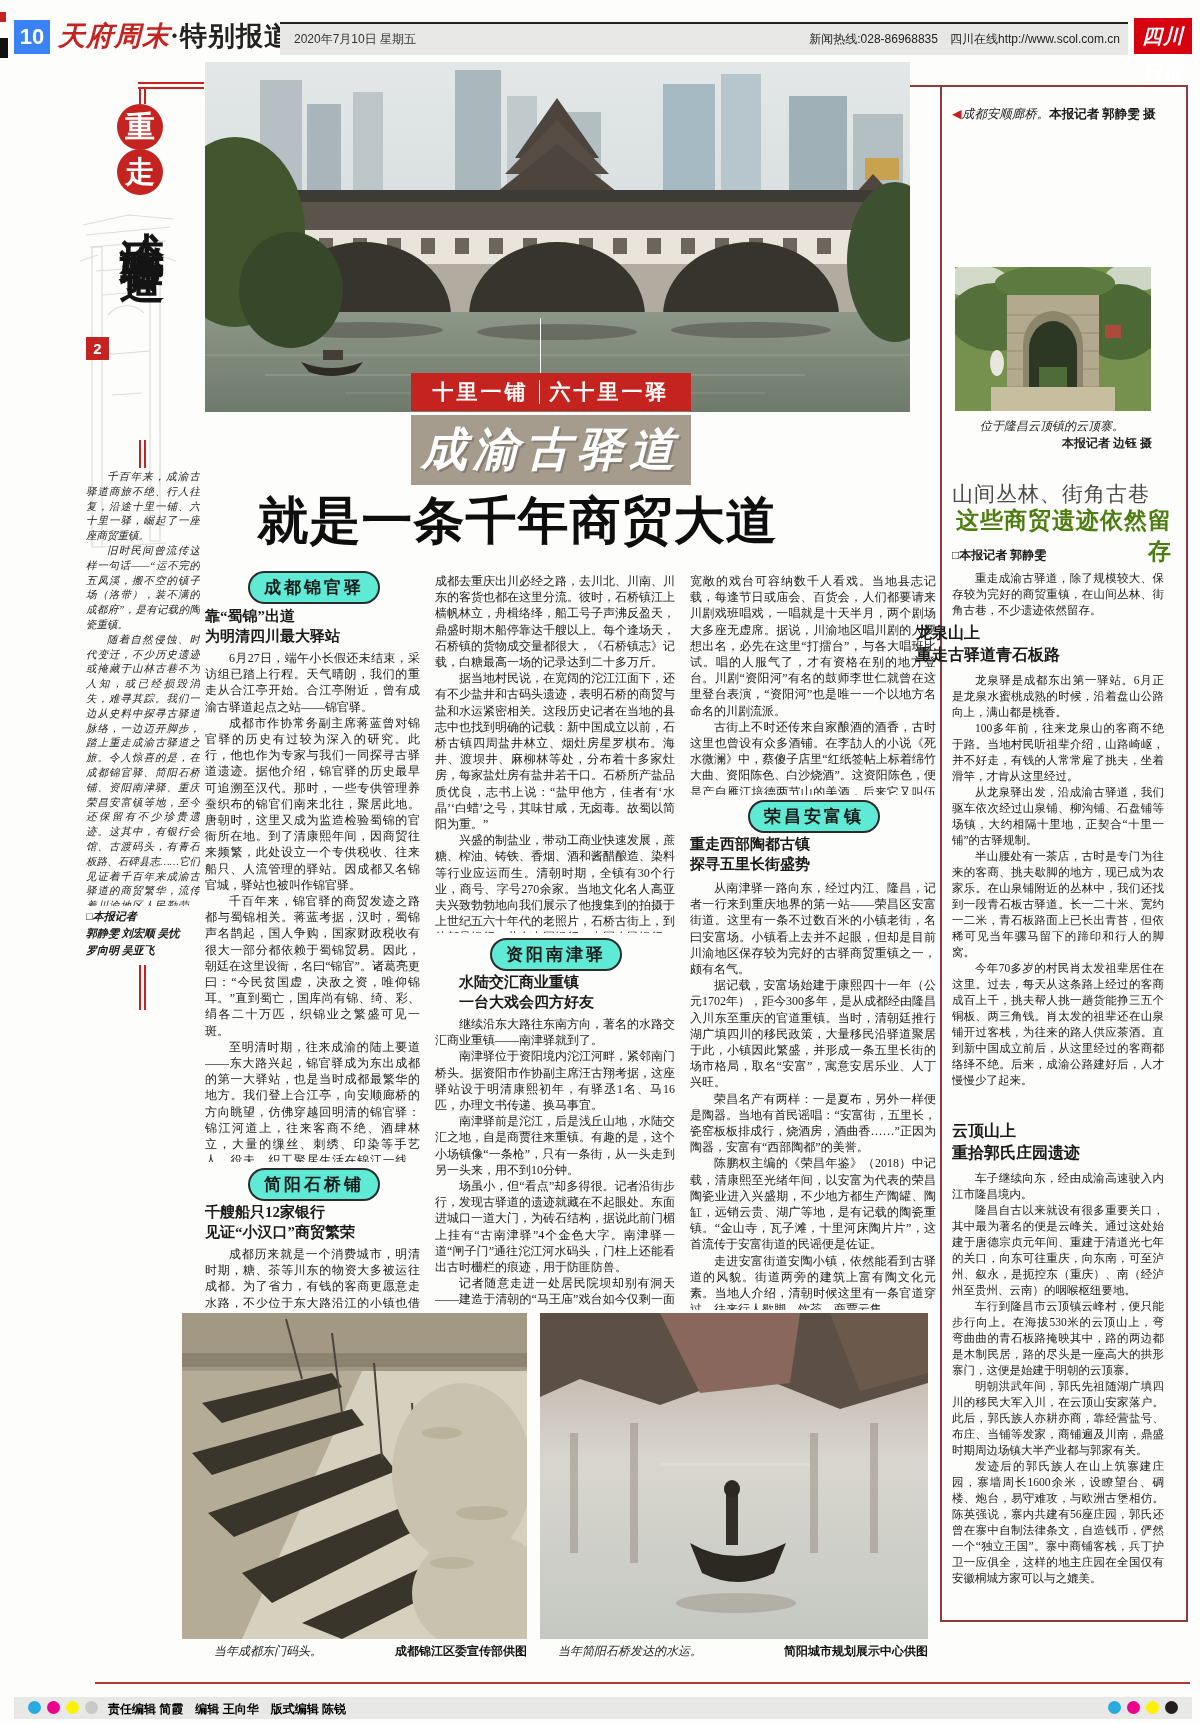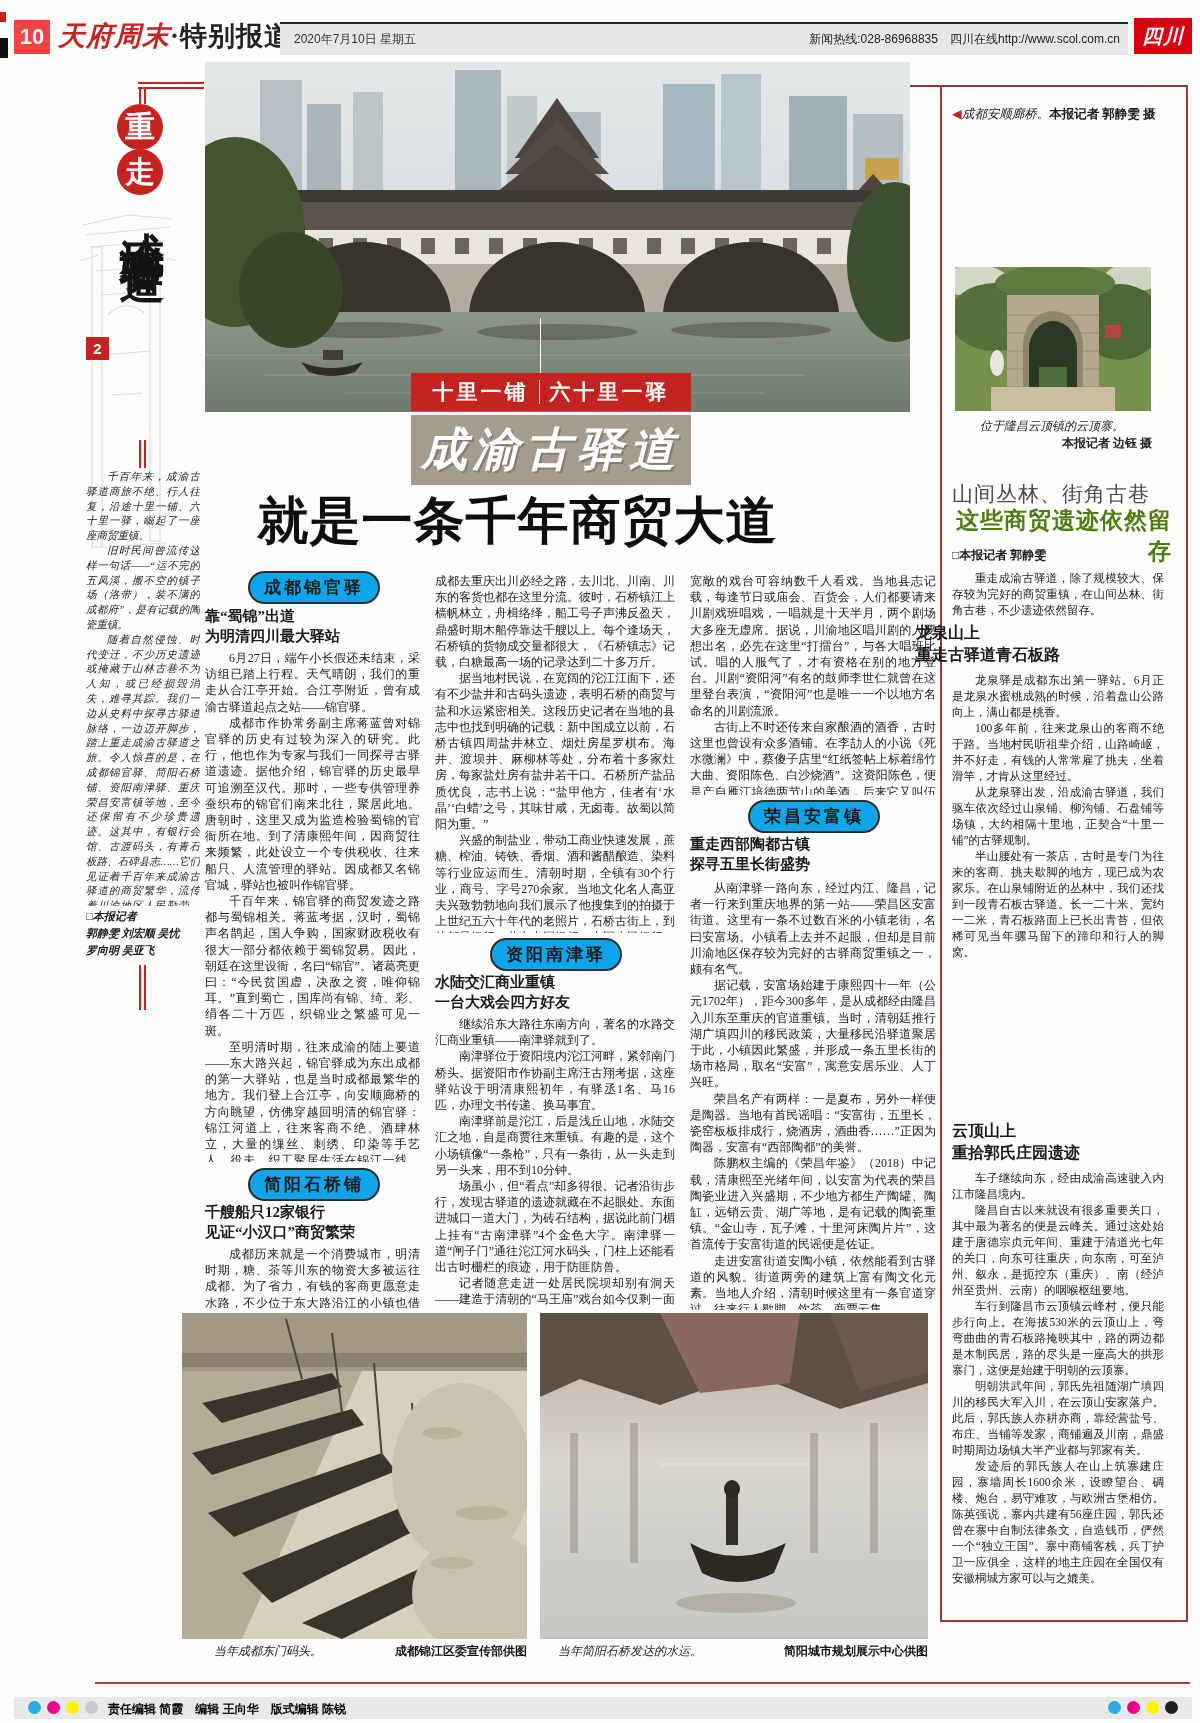--- a/index.html
+++ b/index.html
@@ -3,21 +3,21 @@
 <meta charset="utf-8">
 <style>
   html,body{margin:0;padding:0;background:#fff;}
   .page{position:relative;width:1200px;height:1723px;background:#fdfdfc;overflow:hidden;
         font-family:"Liberation Serif","DejaVu Serif",serif;color:#1a1a1a;}
   .abs{position:absolute;}
 
   
   .edge-mark{left:0;top:38px;width:8px;height:20px;background:#111;}
   .edge-mark2{left:0;top:12px;width:6px;height:10px;background:#c5231f;}
-  .pageno{left:14px;top:20px;width:36px;height:34px;background:#ef4444;color:#fff;
+  .pageno{left:14px;top:20px;width:36px;height:34px;background:#3b82f6;color:#fff;
           font-size:22px;font-weight:bold;text-align:center;line-height:34px;font-family:"Liberation Sans",sans-serif;}
   .masttitle{left:58px;top:18px;font-size:27px;font-weight:900;color:#c5231f;letter-spacing:1px;
              font-style:italic;white-space:nowrap;}
   .masttitle .suffix{color:#222;font-style:normal;font-weight:600;}
   .headbar{left:280px;top:22px;width:848px;height:31px;background:#e7e7e5;border-top:2px solid #222;}
   .headdate{left:294px;top:31px;font-size:12px;color:#333;font-family:"Liberation Sans",sans-serif;}
   .headright{left:560px;top:31px;width:560px;text-align:right;font-size:12px;color:#222;
              font-family:"Liberation Sans",sans-serif;}
   .paperbox{left:1134px;top:18px;width:58px;height:36px;background:#d7000f;color:#fff;text-align:center;
             line-height:36px;font-size:20px;font-weight:900;font-style:italic;letter-spacing:1px;}
@@ -41,21 +41,21 @@
           align-items:center;justify-content:center;font-size:21px;font-weight:900;letter-spacing:3px;}
   .banner .div{width:1px;height:24px;background:#fff;margin:0 10px;}
   .banner-tick{left:540px;top:318px;width:1px;height:55px;background:#fff;}
   .callig{left:411px;top:415px;width:280px;height:70px;background:#a59c8e;color:#fff;display:flex;
           align-items:center;justify-content:center;font-size:46px;font-weight:900;letter-spacing:6px;
           font-style:italic;text-shadow:2px 2px 0 rgba(80,70,60,.35);}
   .headline{left:205px;top:487px;width:625px;text-align:center;font-size:51px;font-weight:900;
             letter-spacing:1px;color:#0e0e0e;}
 
   
-  .secbox{border:2px solid #2b2b2b;border-radius:17px;background:#0ea5e9;text-align:center;
+  .secbox{border:2px solid #2b2b2b;border-radius:17px;background:#5eead4;text-align:center;
           font-size:17px;font-weight:900;letter-spacing:3px;padding:3px 0;}
   .subhead{font-size:15px;font-weight:900;line-height:20px;}
   .btxt{font-size:12px;line-height:16.2px;overflow:hidden;text-align:justify;}
   .para{margin:0;text-indent:2em;text-align:justify;}
   .cont .para:first-child{text-indent:0;}
 
   
   .redbox{border:2px solid #8e3b3a;}
   .rphoto-cap{font-size:12px;color:#222;font-style:italic;}
   .rphoto-credit{font-weight:bold;font-style:normal;}
@@ -254,21 +254,21 @@
   <div class="abs btxt" style="left:205px;top:1246px;width:215px;height:62px">
       <p class="para">成都历来就是一个消费城市，明清时期，糖、茶等川东的物资大多被运往成都。为了省力，有钱的客商更愿意走水路，不少位于东大路沿江的小镇也借势崛起。</p>
     </div>
 
   <div class="abs btxt cont" style="left:435px;top:573px;width:240px;height:360px">
       <p class="para">成都去重庆出川必经之路，去川北、川南、川东的客货也都在这里分流。彼时，石桥镇江上樯帆林立，舟楫络绎，船工号子声沸反盈天，鼎盛时期木船停靠达千艘以上。每个逢场天，石桥镇的货物成交量都很大，《石桥镇志》记载，白糖最高一场的记录达到二十多万斤。</p>
       <p class="para">据当地村民说，在宽阔的沱江江面下，还有不少盐井和古码头遗迹，表明石桥的商贸与盐和水运紧密相关。这段历史记者在当地的县志中也找到明确的记载：新中国成立以前，石桥古镇四周盐井林立、烟灶房星罗棋布。海井、渡坝井、麻柳林等处，分布着十多家灶房，每家盐灶房有盐井若干口。石桥所产盐品质优良，志书上说：“盐甲他方，佳者有‘水晶’‘白蜡’之号，其味甘咸，无卤毒。故蜀以简阳为重。”</p>
       <p class="para">兴盛的制盐业，带动工商业快速发展，蔗糖、榨油、铸铁、香烟、酒和酱醋酿造、染料等行业应运而生。清朝时期，全镇有30个行业，商号、字号270余家。当地文化名人高亚夫兴致勃勃地向我们展示了他搜集到的拍摄于上世纪五六十年代的老照片，石桥古街上，到处都是银行，共有中国银行、中国农民银行、邮政储金汇业局、聚兴诚银行等12家之多。他们为往来的客商提供储蓄、借贷等金融业务，铸就了石桥镇的金融辉煌，时人以繁华的江城汉口相比，称其为“小汉口”，名列“四川四大镇”之一。</p>
     </div>
   <div class="abs secbox" style="left:490px;top:938px;width:128px">资阳南津驿</div>
-  <div class="abs subhead" style="left:435px;top:972px;width:240px">
+  <div class="abs subhead" style="left:459px;top:972px;width:240px">
     <div>水陆交汇商业重镇</div>
     <div>一台大戏会四方好友</div>
   </div>
   <div class="abs btxt" style="left:435px;top:1016px;width:240px;height:292px">
       <p class="para">继续沿东大路往东南方向，著名的水路交汇商业重镇——南津驿就到了。</p>
       <p class="para">南津驿位于资阳境内沱江河畔，紧邻南门桥头。据资阳市作协副主席汪古翔考据，这座驿站设于明清康熙初年，有驿丞1名、马16匹，办理文书传递、换马事宜。</p>
       <p class="para">南津驿前是沱江，后是浅丘山地，水陆交汇之地，自是商贾往来重镇。有趣的是，这个小场镇像“一条枪”，只有一条街，从一头走到另一头来，用不到10分钟。</p>
       <p class="para">场虽小，但“看点”却多得很。记者沿街步行，发现古驿道的遗迹就藏在不起眼处。东面进城口一道大门，为砖石结构，据说此前门楣上挂有“古南津驿”4个金色大字。南津驿一道“闸子门”通往沱江河水码头，门柱上还能看出古时栅栏的痕迹，用于防匪防兽。</p>
       <p class="para">记者随意走进一处居民院坝却别有洞天——建造于清朝的“马王庙”戏台如今仅剩一面墙，墙上还有半边飞檐翘角的屋顶，细心的专家竟发现屋顶上有“湖广会馆”的字样。资阳市雁江区文管所负责人介绍，清朝时，湖广移民大批居住于此，场镇上的会馆、寺庙，仅有明确记载的就有五六处。</p>
     </div>
@@ -324,20 +324,21 @@
     </div>
   <div class="abs rsub" style="left:916px;top:622px;width:212px">
     <div>龙泉山上</div>
     <div>重走古驿道青石板路</div>
   </div>
   <div class="abs rtxt" style="left:952px;top:672px;width:212px;height:440px">
       <p class="para">龙泉驿是成都东出第一驿站。6月正是龙泉水蜜桃成熟的时候，沿着盘山公路向上，满山都是桃香。</p>
       <p class="para">100多年前，往来龙泉山的客商不绝于路。当地村民听祖辈介绍，山路崎岖，并不好走，有钱的人常常雇了挑夫，坐着滑竿，才肯从这里经过。</p>
       <p class="para">从龙泉驿出发，沿成渝古驿道，我们驱车依次经过山泉铺、柳沟铺、石盘铺等场镇，大约相隔十里地，正契合“十里一铺”的古驿规制。</p>
       <p class="para">半山腰处有一茶店，古时是专门为往来的客商、挑夫歇脚的地方，现已成为农家乐。在山泉铺附近的丛林中，我们还找到一段青石板古驿道。长一二十米、宽约一二米，青石板路面上已长出青苔，但依稀可见当年骡马留下的蹄印和行人的脚窝。</p>
+      <p class="para">今年70多岁的村民肖太发祖辈居住在这里。过去，每天从这条路上经过的客商成百上千，挑夫帮人挑一趟货能挣三五个铜板、两三角钱。肖太发的祖辈还在山泉铺开过客栈，为往来的路人供应茶酒。直到新中国成立前后，从这里经过的客商都络绎不绝。后来，成渝公路建好后，人才慢慢少了起来。</p>
     </div>
   <div class="abs rsub" style="left:952px;top:1120px;width:212px">
     <div>云顶山上</div>
     <div>重拾郭氏庄园遗迹</div>
   </div>
   <div class="abs rtxt" style="left:952px;top:1170px;width:212px;height:436px">
       <p class="para">车子继续向东，经由成渝高速驶入内江市隆昌境内。</p>
       <p class="para">隆昌自古以来就设有很多重要关口，其中最为著名的便是云峰关。通过这处始建于唐德宗贞元年间、重建于清道光七年的关口，向东可往重庆，向东南，可至泸州、叙永，是扼控东（重庆）、南（经泸州至贵州、云南）的咽喉枢纽要地。</p>
       <p class="para">车行到隆昌市云顶镇云峰村，便只能步行向上。在海拔530米的云顶山上，弯弯曲曲的青石板路掩映其中，路的两边都是木制民居，路的尽头是一座高大的拱形寨门，这便是始建于明朝的云顶寨。</p>
       <p class="para">明朝洪武年间，郭氏先祖随湖广填四川的移民大军入川，在云顶山安家落户。此后，郭氏族人亦耕亦商，靠经营盐号、布庄、当铺等发家，商铺遍及川南，鼎盛时期周边场镇大半产业都与郭家有关。</p>

